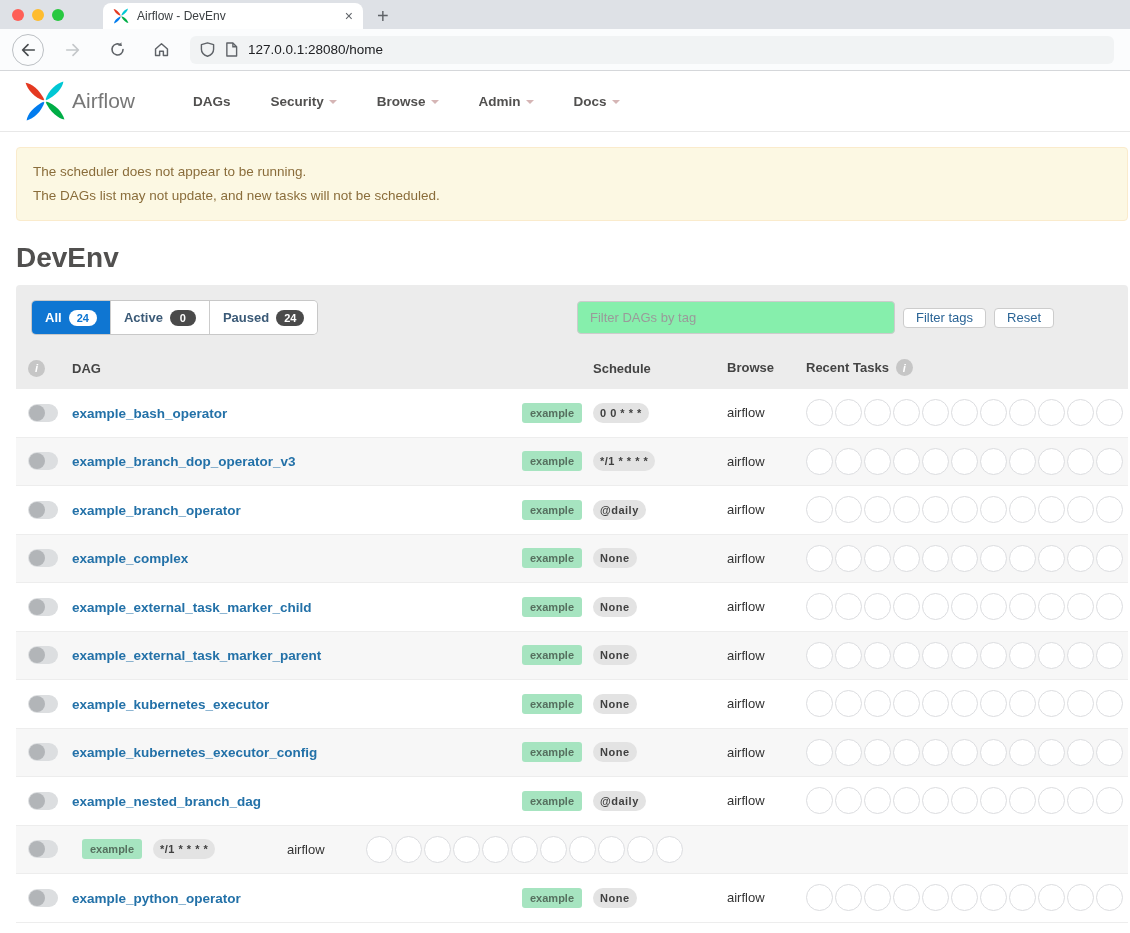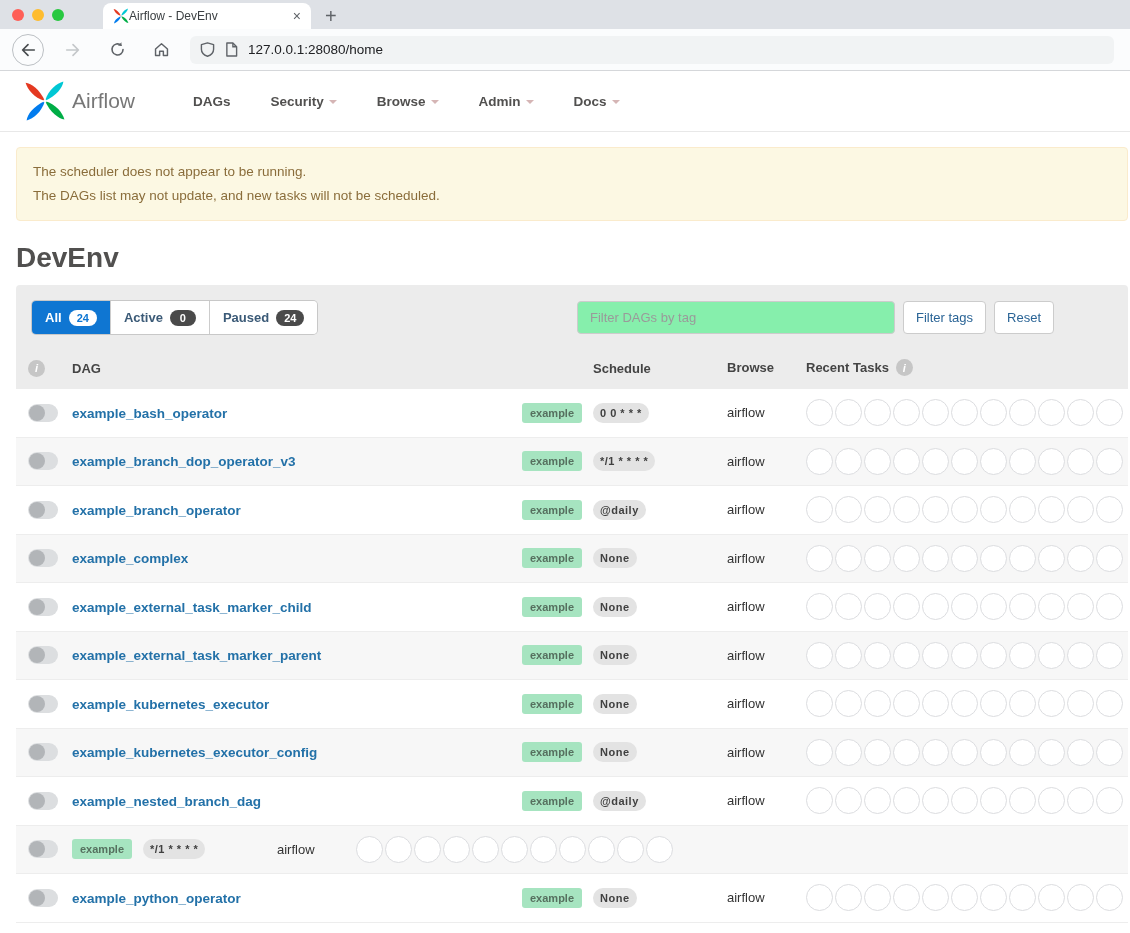--- a/index.html
+++ b/index.html
@@ -6,22 +6,22 @@
   html,body { width:1130px; height:933px; overflow:hidden; background:#fff;
     font-family:"Liberation Sans","DejaVu Sans",sans-serif; }
 
   
   .tabstrip { height:29px; background:#dee1e6; display:flex; align-items:flex-end; position:relative; }
   .lights { position:absolute; left:12px; top:9px; display:flex; gap:8px; }
   .light { width:12px; height:12px; border-radius:50%; }
   .light.red { background:var(--traffic-red,#ff5f57); }
   .light.yellow { background:var(--traffic-yellow,#febc2e); }
   .light.green { background:var(--traffic-green,#28c840); }
-  .tab { margin-left:103px; width:208px; height:26px; background:#fff; border-radius:8px 8px 0 0;
-    display:flex; align-items:center; padding:0 10px; gap:0; }
+  .tab { margin-left:103px; width:260px; height:26px; background:#fff; border-radius:8px 8px 0 0;
+    display:flex; align-items:center; padding:0 10px; gap:8px; }
   .tab-title { font-size:12px; color:#3c4043; flex:1; white-space:nowrap; overflow:hidden; }
   .tab-close { font-size:14px; color:#5f6368; cursor:pointer; line-height:1; }
   .newtab { font-size:20px; color:#5f6368; margin:0 0 3px 14px; line-height:1; cursor:pointer; }
 
   .toolbar { height:42px; background:#fbfcfd; border-bottom:1px solid #d5d7da;
     display:flex; align-items:center; padding:0 12px; gap:14px; }
   .navbtn { width:30px; height:30px; display:flex; align-items:center; justify-content:center; flex:none; }
   .back-circle { border:1px solid #bcc0c4; border-radius:50%; width:32px; height:32px; }
   .urlbar { flex:1; height:28px; background:#f1f3f4; border-radius:6px; display:flex;
     align-items:center; padding:0 10px; gap:10px; margin-right:4px; }
@@ -54,28 +54,28 @@
     color:#3b5a77; cursor:pointer; }
   .fbtn:last-child { border-right:none; }
   .fbtn.active { background:var(--accent-blue,#0f76d2); color:#fff; }
   .count-badge { min-width:26px; padding:2px 8px; border-radius:10px; font-size:11px; font-weight:bold;
     text-align:center; background:var(--count-badge-dark,#4a4a4a); color:#fff; }
   .fbtn.active .count-badge { background:#fff; color:var(--accent-blue,#0f76d2); }
 
   .tag-filter-input { margin-left:auto; width:318px; height:33px; border:1px solid #ccc; border-radius:4px;
     padding:0 12px; font-family:inherit; font-size:13px; color:#333; background:#86efac; }
   .tag-filter-input::placeholder { color:#9a9a9a; }
-  .ctl-btn { margin-left:8px; height:33px; padding:0 12px; background:#fff; border:1px solid #ccc;
+  .ctl-btn { margin-left:8px; height:20px; padding:0 12px; background:#fff; border:1px solid #ccc;
     border-radius:4px; font-family:inherit; font-size:13px; color:var(--button-link-blue,#2a6496); cursor:pointer; }
 
   
   .thead { display:flex; align-items:center; height:43px; margin-top:12px; }
   .cell-toggle { width:56px; padding-left:12px; flex:none; }
   .cell-name { flex:1; min-width:0; }
-  .cell-tag { width:71px; flex:none; }
+  .cell-tag { width:71px; flex:none;margin-left:10px; }
   .cell-schedule { width:134px; flex:none; }
   .cell-owner { width:79px; flex:none; font-size:13px; color:#333; }
   .cell-tasks { width:322px; flex:none; display:flex; gap:2px; }
   .hcell-dag { flex:1; }
   .th-label { font-size:13px; font-weight:bold; color:#444; }
   .info-icon { width:17px; height:17px; border-radius:50%; background:#c6c6c6; color:#fff;
     font-size:11px; font-weight:bold; font-style:italic; display:inline-flex; align-items:center;
     justify-content:center; cursor:default; }
   .hcell-tasks { width:322px; flex:none; display:flex; align-items:center; gap:7px; }
 

